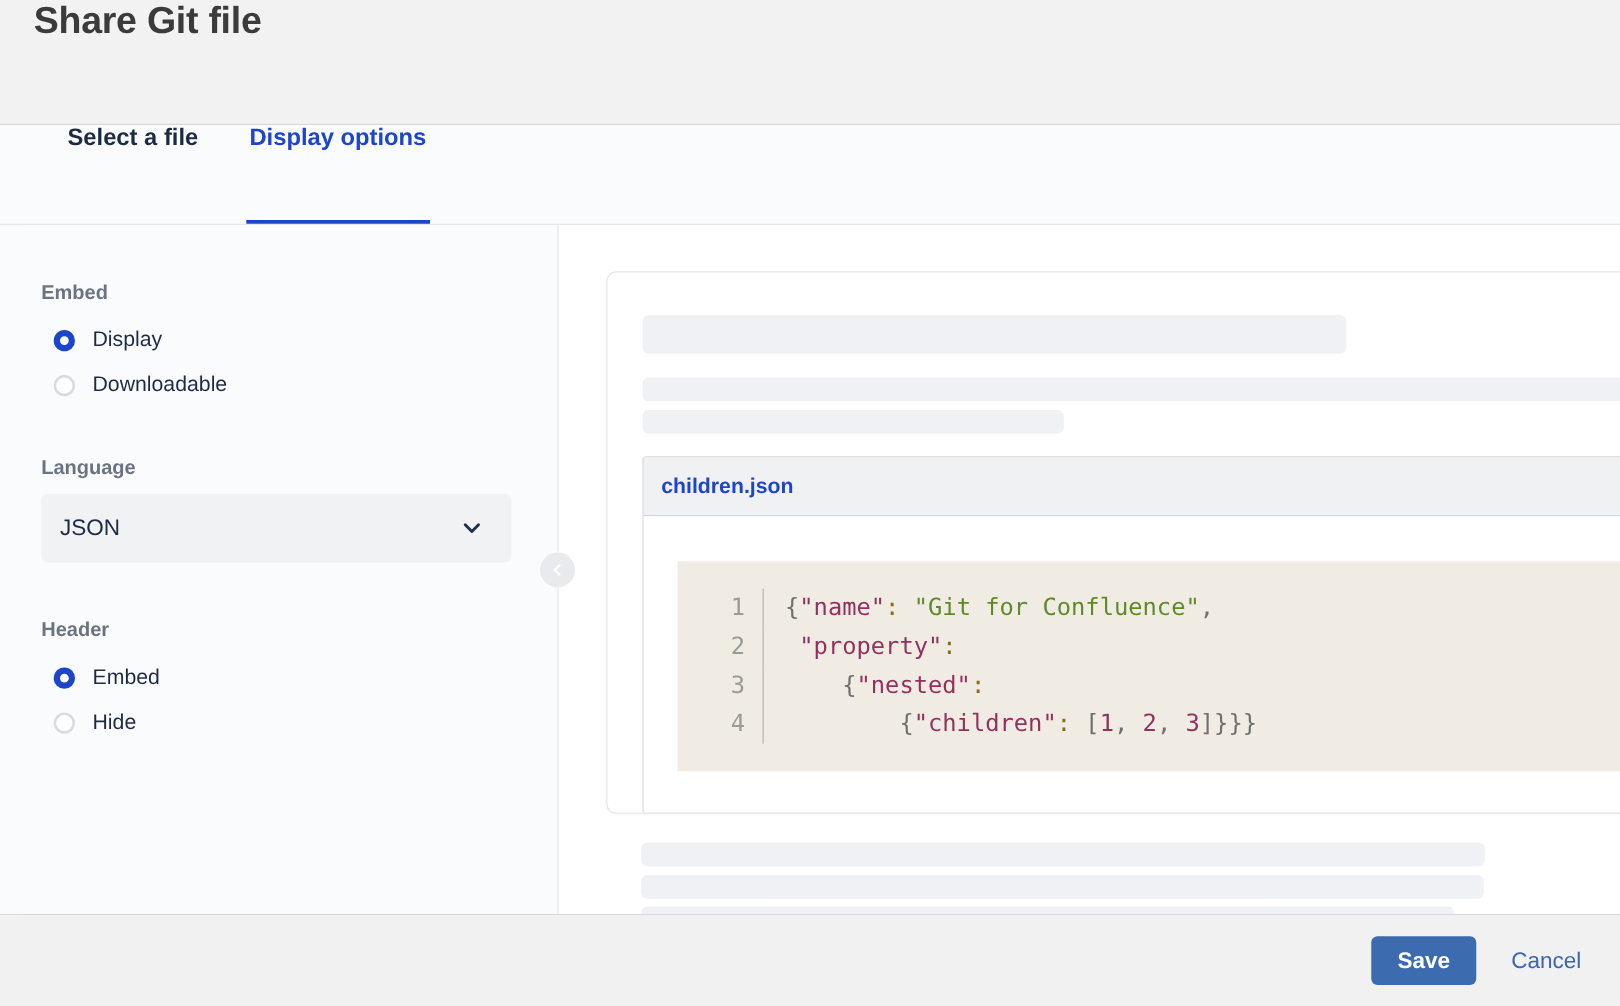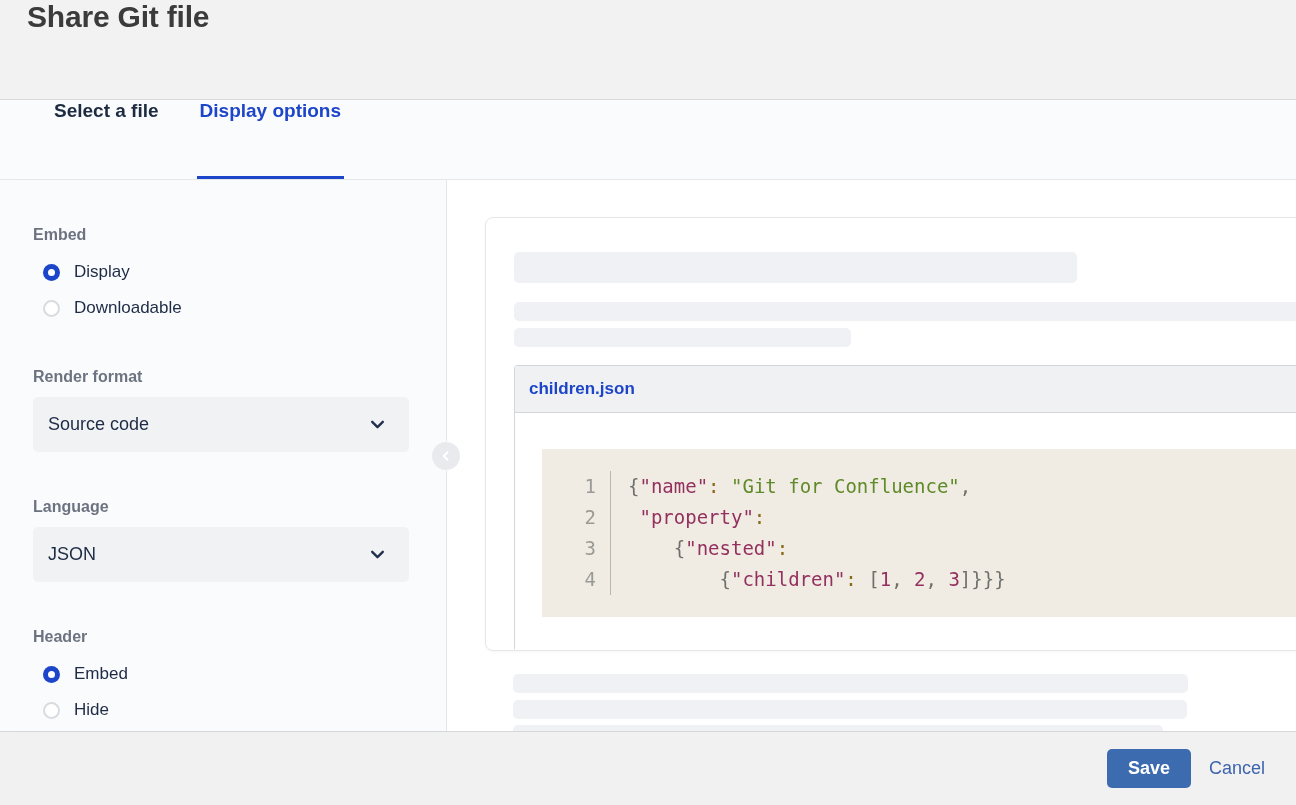--- a/index.html
+++ b/index.html
@@ -136,21 +136,21 @@
   .below-skel { position: absolute; left: 66px; }
   .below-skel.b1 { top: 494px; width: 675px; height: 19px; }
   .below-skel.b2 { top: 520px; width: 674px; height: 19px; }
   .below-skel.b3 { top: 545px; width: 650px; height: 19px; }
 
   
   .footerbar {
     height: 74px; flex: none;
     background: #f1f1f2; border-top: 1px solid #d7d7d8;
     display: flex; align-items: center; justify-content: flex-end;
-    padding-right: 31px; gap: 18px;
+    padding-right: 31px; gap: 28px;
   }
   .save-btn {
     height: 39px; padding: 0 21px;
     background: var(--save-bg, #3c6bb0); color: #fff;
     border: none; border-radius: 5px;
     font-family: "Liberation Sans", sans-serif;
     font-size: 18px; font-weight: 700; cursor: pointer;
   }
   .cancel-link { font-size: 18px; color: var(--cancel-text, #3d64ad); cursor: pointer; text-decoration: none; }
 </style>
@@ -179,29 +179,20 @@
             <span class="radio checked"></span>
             <span class="radio-label">Display</span>
           </div>
           <div class="radio-row">
             <span class="radio unchecked"></span>
             <span class="radio-label">Downloadable</span>
           </div>
         </div>
       </div>
 
-      <div class="field sect-render">
-        <div class="field-label">Render format</div>
-        <div class="select">
-          <span class="select-value">Source code</span>
-          <svg width="17" height="17" viewBox="0 0 16 16">
-            <path d="M3 5.5l5 5 5-5" fill="none" stroke="#21304d" stroke-width="2.2" stroke-linecap="round" stroke-linejoin="round"></path>
-          </svg>
-        </div>
-      </div>
 
       <div class="field sect-lang">
         <div class="field-label">Language</div>
         <div class="select">
           <span class="select-value">JSON</span>
           <svg width="17" height="17" viewBox="0 0 16 16">
             <path d="M3 5.5l5 5 5-5" fill="none" stroke="#21304d" stroke-width="2.2" stroke-linecap="round" stroke-linejoin="round"></path>
           </svg>
         </div>
       </div>

